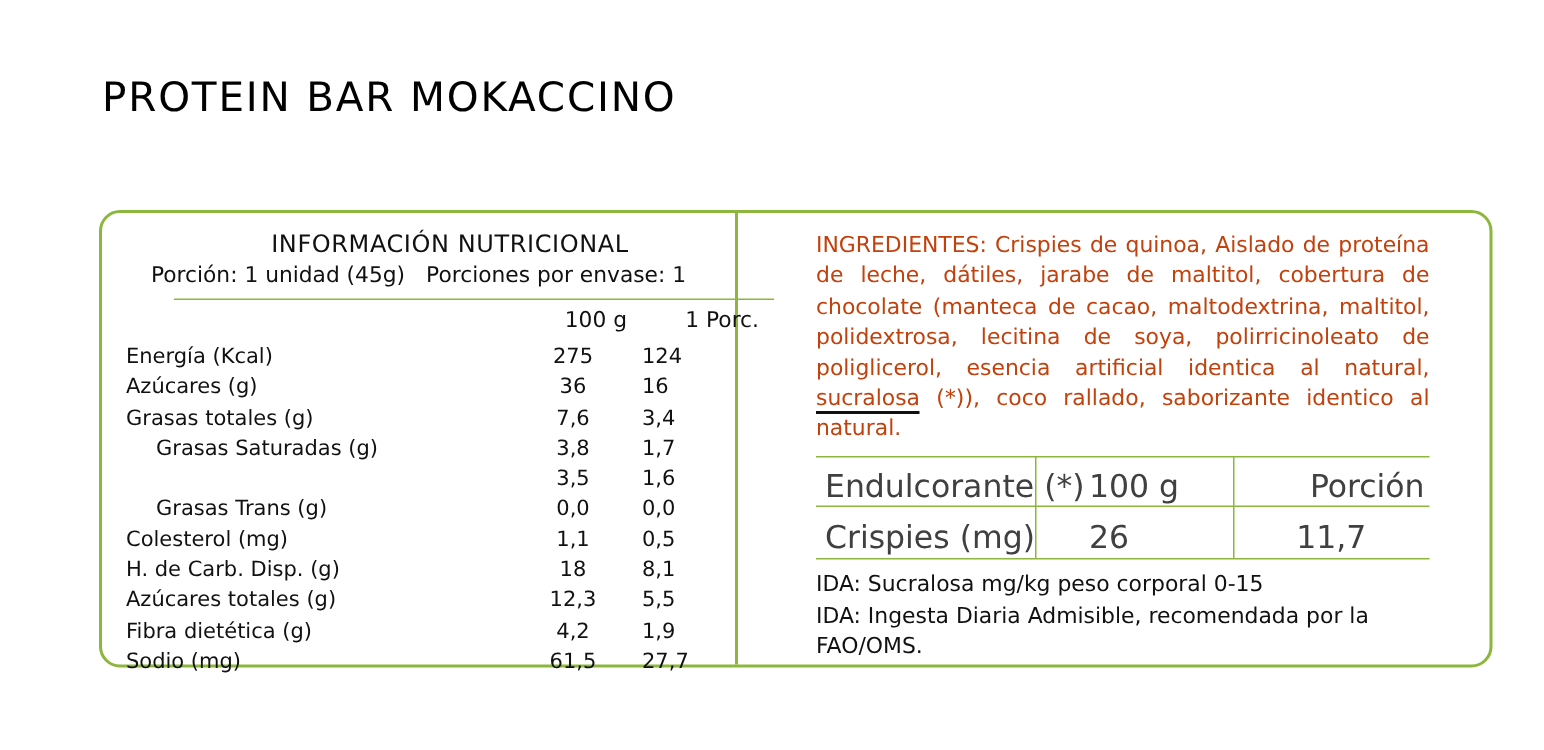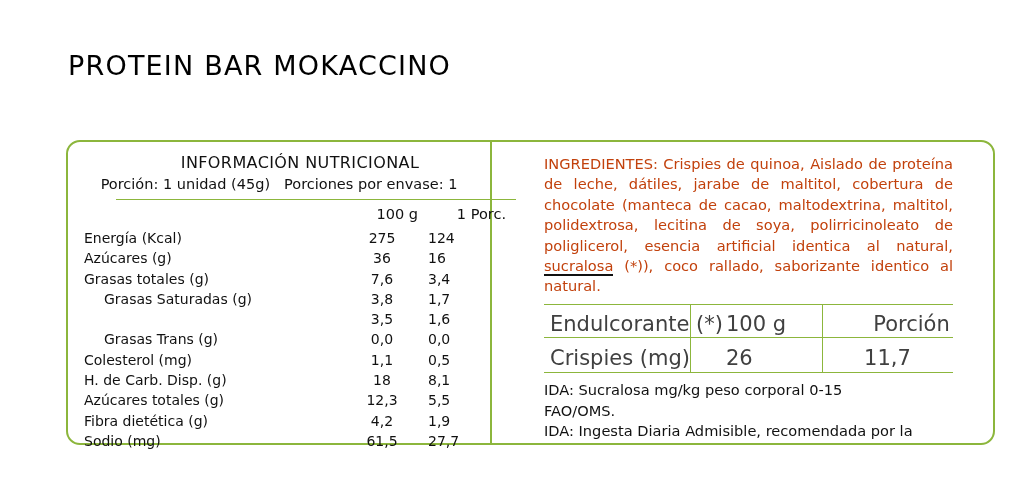--- a/index.html
+++ b/index.html
@@ -286,18 +286,18 @@
       <div class="et-cell h-a">Endulcorante (*)</div>
       <div class="et-cell h-b">100 g</div>
       <div class="et-cell h-c">Porción</div>
       <div class="et-cell b-a">Crispies (mg)</div>
       <div class="et-cell b-b">26</div>
       <div class="et-cell b-c">11,7</div>
     </div>
 
     <div class="ida">
       <div>IDA: Sucralosa mg/kg peso corporal 0-15</div>
+      <div>IDA: Ingesta Diaria Admisible, recomendada por la</div>
       <div>FAO/OMS.</div>
-      <div>IDA: Ingesta Diaria Admisible, recomendada por la</div>
     </div>
   </div>
 
 </div>
 
 </body></html>

